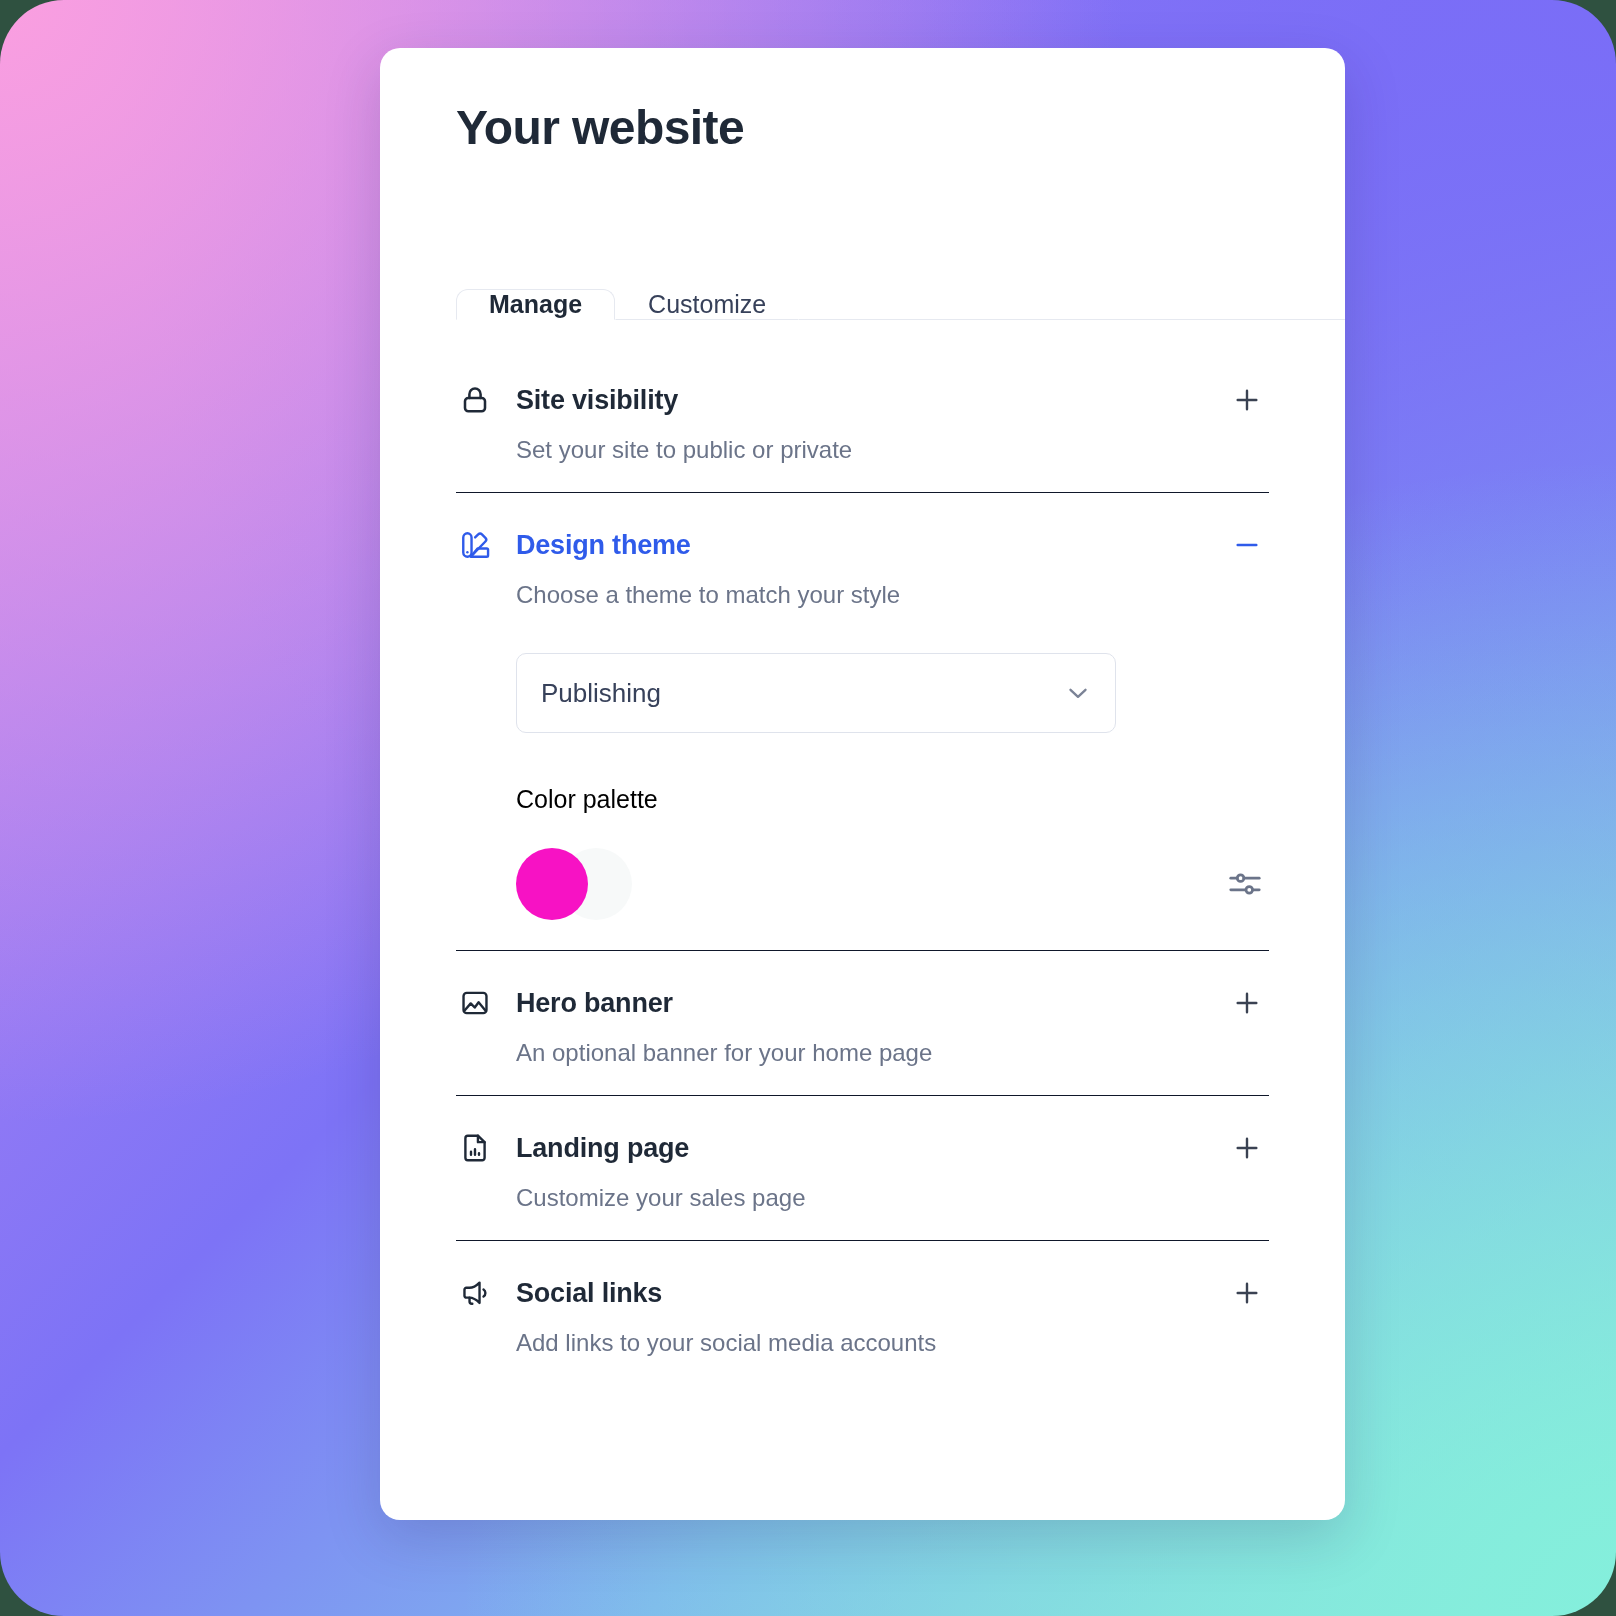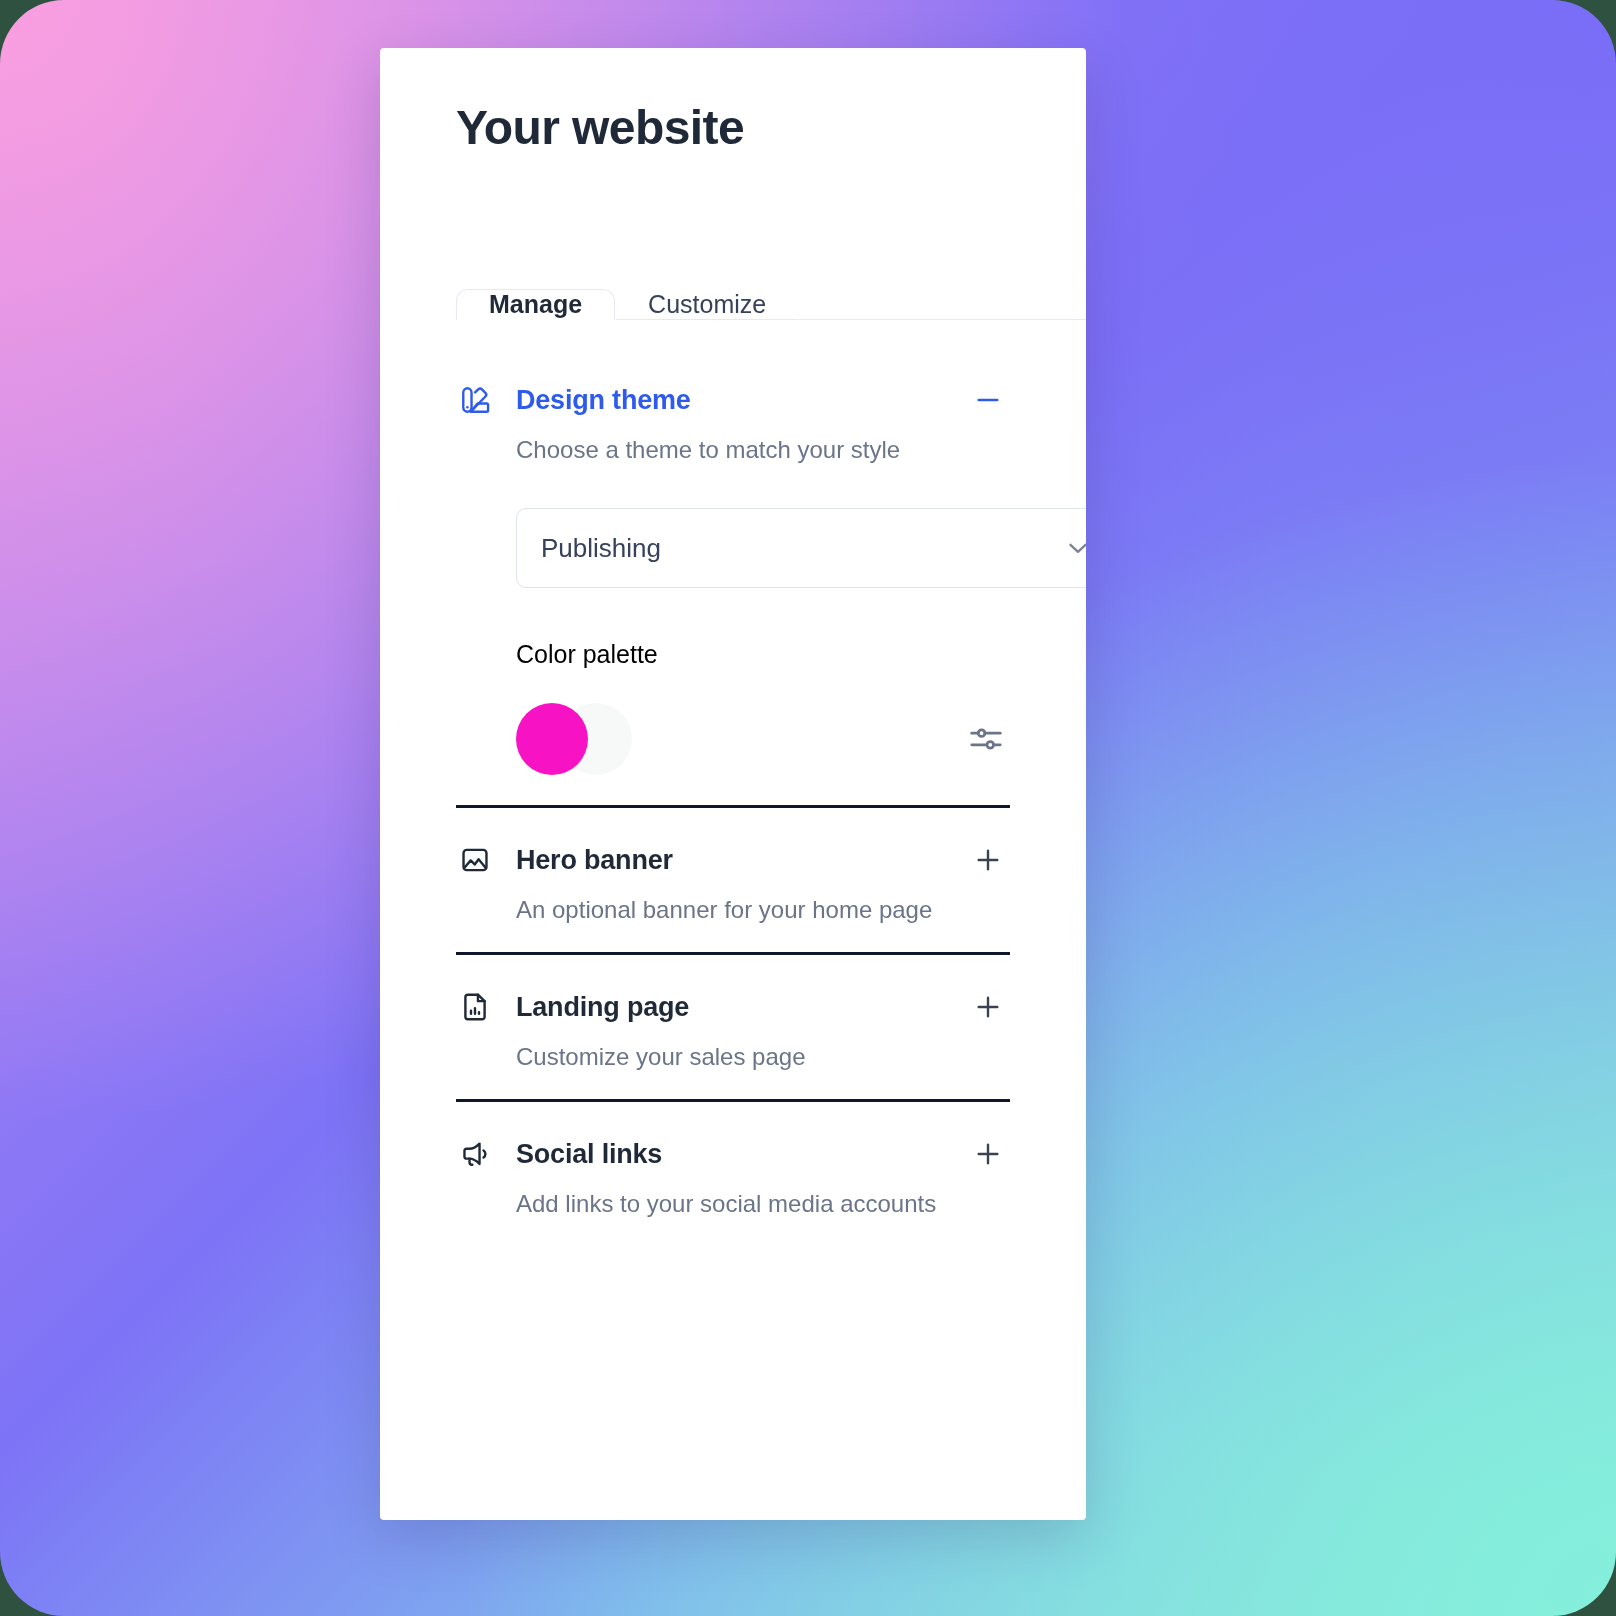--- a/index.html
+++ b/index.html
@@ -25,24 +25,24 @@
       radial-gradient(130% 130% at 100% 100%, #84efdc 0%, rgba(132,239,220,0) 55%),
       radial-gradient(150% 150% at 100% 0%,  #7a6df7 0%,  rgba(122,109,247,0) 62%),
       linear-gradient(135deg, #c489f2 0%, #7d73f6 45%, #7fb4ee 70%, #8fe6d8 100%);
   }
 
   
   #card {
     position: absolute;
     left: 380px;
     top: 48px;
-    width: 706px;
+    width: 965px;
     height: 1472px;
     background: #ffffff;
-    border-radius: 4px;
+    border-radius: 20px;
     box-shadow: 0 18px 56px rgba(40,30,90,.18);
     overflow: hidden;
   }
 
   .page-title {
     position: absolute;
     left: 76px;
     top: 52px;
     font-size: 48px;
     font-weight: 700;
@@ -90,21 +90,21 @@
   .sections {
     position: absolute;
     left: 76px;
     right: 76px;
     top: 300px;
   }
   .section {
     position: relative;
     padding: 30px 0 28px 0;
   }
-  .section + .section { border-top: 3px solid #0f172a; }
+  .section + .section { border-top: 1px solid #0f172a; }
 
   .sec-head {
     display: flex;
     align-items: center;
     gap: 22px;
     cursor: pointer;
   }
   .sec-icon {
     width: 38px;
     height: 38px;
@@ -228,20 +228,37 @@
       <span>Manage</span>
     </div>
     <div class="tab">
       <span>Customize</span>
     </div>
     <div class="tabs-rest"></div>
   </div>
 
   <div class="sections">
 
+    <div class="section">
+      <div class="sec-head">
+        <span class="sec-icon">
+          <svg width="32" height="32" viewBox="0 0 24 24" fill="none" stroke="currentColor" stroke-width="1.9" stroke-linecap="round" stroke-linejoin="round">
+            <rect x="4.5" y="10.5" width="15" height="10" rx="2.5"></rect>
+            <path d="M7.8 10.5V7.6a4.2 4.2 0 0 1 8.4 0v2.9"></path>
+          </svg>
+        </span>
+        <span class="sec-title">Site visibility</span>
+        <span class="sec-toggle">
+          <svg width="32" height="32" viewBox="0 0 24 24" fill="none" stroke="currentColor" stroke-width="1.8" stroke-linecap="round">
+            <path d="M12 5v14M5 12h14"></path>
+          </svg>
+        </span>
+      </div>
+      <div class="sec-desc">Set your site to public or private</div>
+    </div>
 
     <div class="section open">
       <div class="sec-head">
         <span class="sec-icon">
           <svg width="32" height="32" viewBox="0 0 24 24" fill="none" stroke="currentColor" stroke-width="1.8" stroke-linecap="round" stroke-linejoin="round">
             <rect x="3.2" y="3.2" width="6.2" height="17.6" rx="3.1"></rect>
             <circle cx="6.3" cy="17.4" r="0.9" fill="currentColor" stroke="none"></circle>
             <path d="M12.1 6.3l2.3-2.3a2 2 0 0 1 2.8 0l2.6 2.6a2 2 0 0 1 0 2.8L10.4 19"></path>
             <path d="M20.8 14.6h-6.9l-5 6.2h11.9a1 1 0 0 0 1-1v-4.2a1 1 0 0 0-1-1z"></path>
           </svg>

